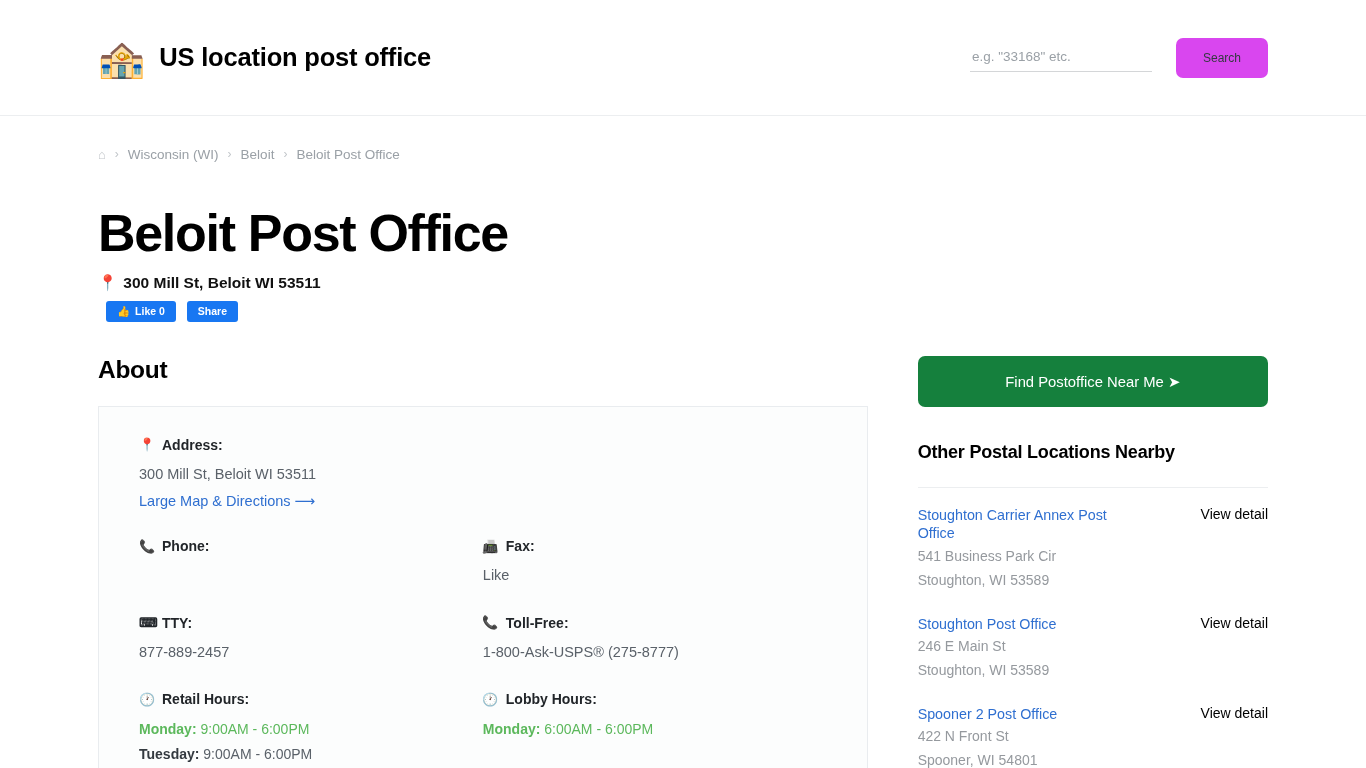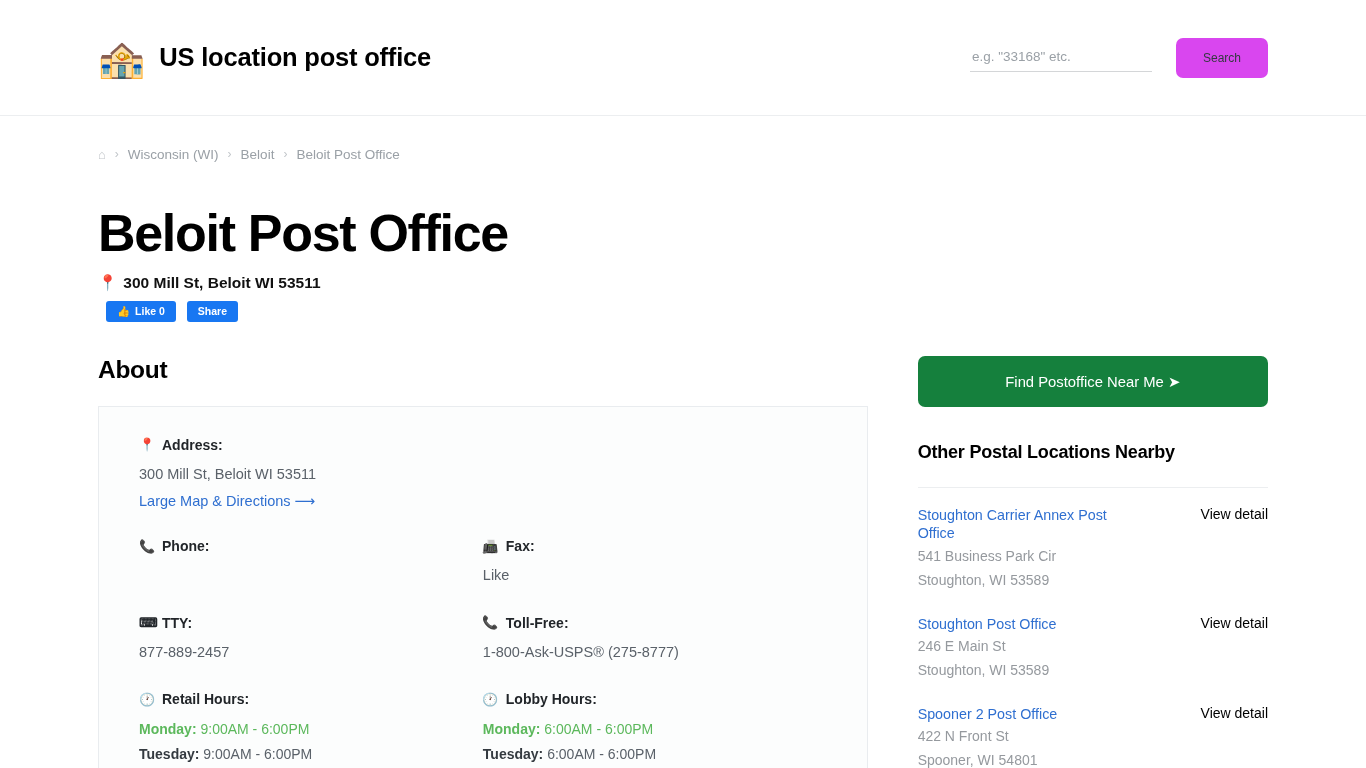--- a/index.html
+++ b/index.html
@@ -322,24 +322,20 @@
         <div class="info-block">
           <div class="info-label">
             <span class="info-ico">🕐</span>
             <span>Lobby Hours:</span>
           </div>
           <div class="hours-line today">
             <b>Monday:</b>
             <span>6:00AM - 6:00PM</span>
           </div>
           <div class="hours-line">
-            <b>Tuesday:</b>
-            <span>6:00AM - 6:00PM</span>
-          </div>
-          <div class="hours-line">
             
             
           </div>
         </div>
 
       </div>
     </div>
   </div>
 
   <div class="col-right">

